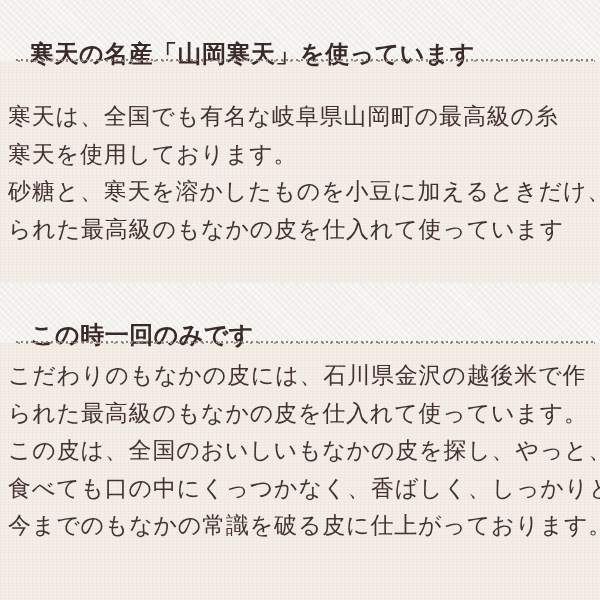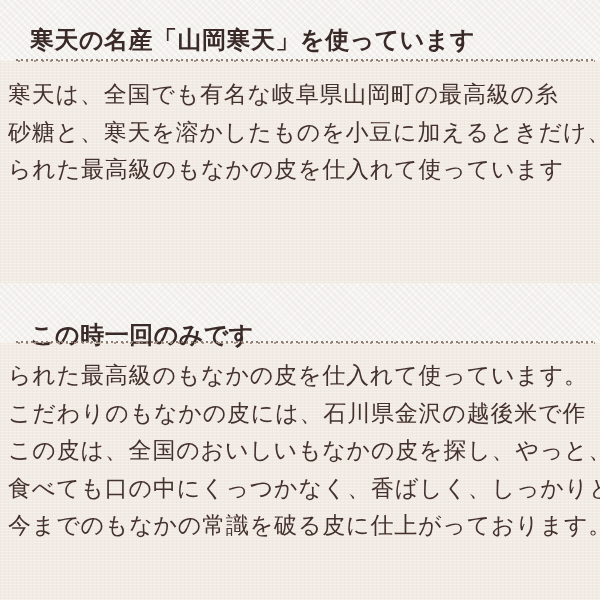--- a/index.html
+++ b/index.html
@@ -33,53 +33,54 @@
   }
   .divider-1{top:59px;}
   .divider-2{top:341px;}
   .heading{
     position:absolute;left:30px;
     font-size:24px;font-weight:bold;
     letter-spacing:0.5px;
     white-space:nowrap;
     color:#3a2a27;
   }
-  .heading-1{top:4px;}
+  .heading-1{top:18px;}
   .heading-2{top:299px;}
   .body-text{
     position:absolute;left:8px;right:0;
     font-size:23px;
     line-height:37.5px;
     letter-spacing:0.8px;
     color:#43312d;
   }
-  .body-1{top:76px;font-family:Liberation Serif, serif;}
+  .body-1{top:98px;font-family:Liberation Serif, serif;}
   .body-2{top:357px;}
   .body-line{white-space:nowrap;}
 </style>
 </head>
 <body>
 
 <div class="page">
 
   <div class="band band-1"></div>
   <h2 class="heading heading-1">寒天の名産「山岡寒天」を使っています</h2>
   <div class="divider divider-1"></div>
 
   <div class="body-text body-1">
     <div class="body-line">寒天は、全国でも有名な岐阜県山岡町の最高級の糸</div>
+    <div class="body-line">寒天を使用しております。</div>
     <div class="body-line">砂糖と、寒天を溶かしたものを小豆に加えるときだけ、</div>
     <div class="body-line">られた最高級のもなかの皮を仕入れて使っています</div>
   </div>
 
   <div class="band band-2"></div>
   <h2 class="heading heading-2">この時一回のみです</h2>
   <div class="divider divider-2"></div>
 
   <div class="body-text body-2">
+    <div class="body-line">こだわりのもなかの皮には、石川県金沢の越後米で作</div>
     <div class="body-line">られた最高級のもなかの皮を仕入れて使っています。</div>
-    <div class="body-line">こだわりのもなかの皮には、石川県金沢の越後米で作</div>
     <div class="body-line">この皮は、全国のおいしいもなかの皮を探し、やっと、</div>
     <div class="body-line">食べても口の中にくっつかなく、香ばしく、しっかりとし</div>
     <div class="body-line">今までのもなかの常識を破る皮に仕上がっております。</div>
   </div>
 
 </div>
 
 </body></html>

